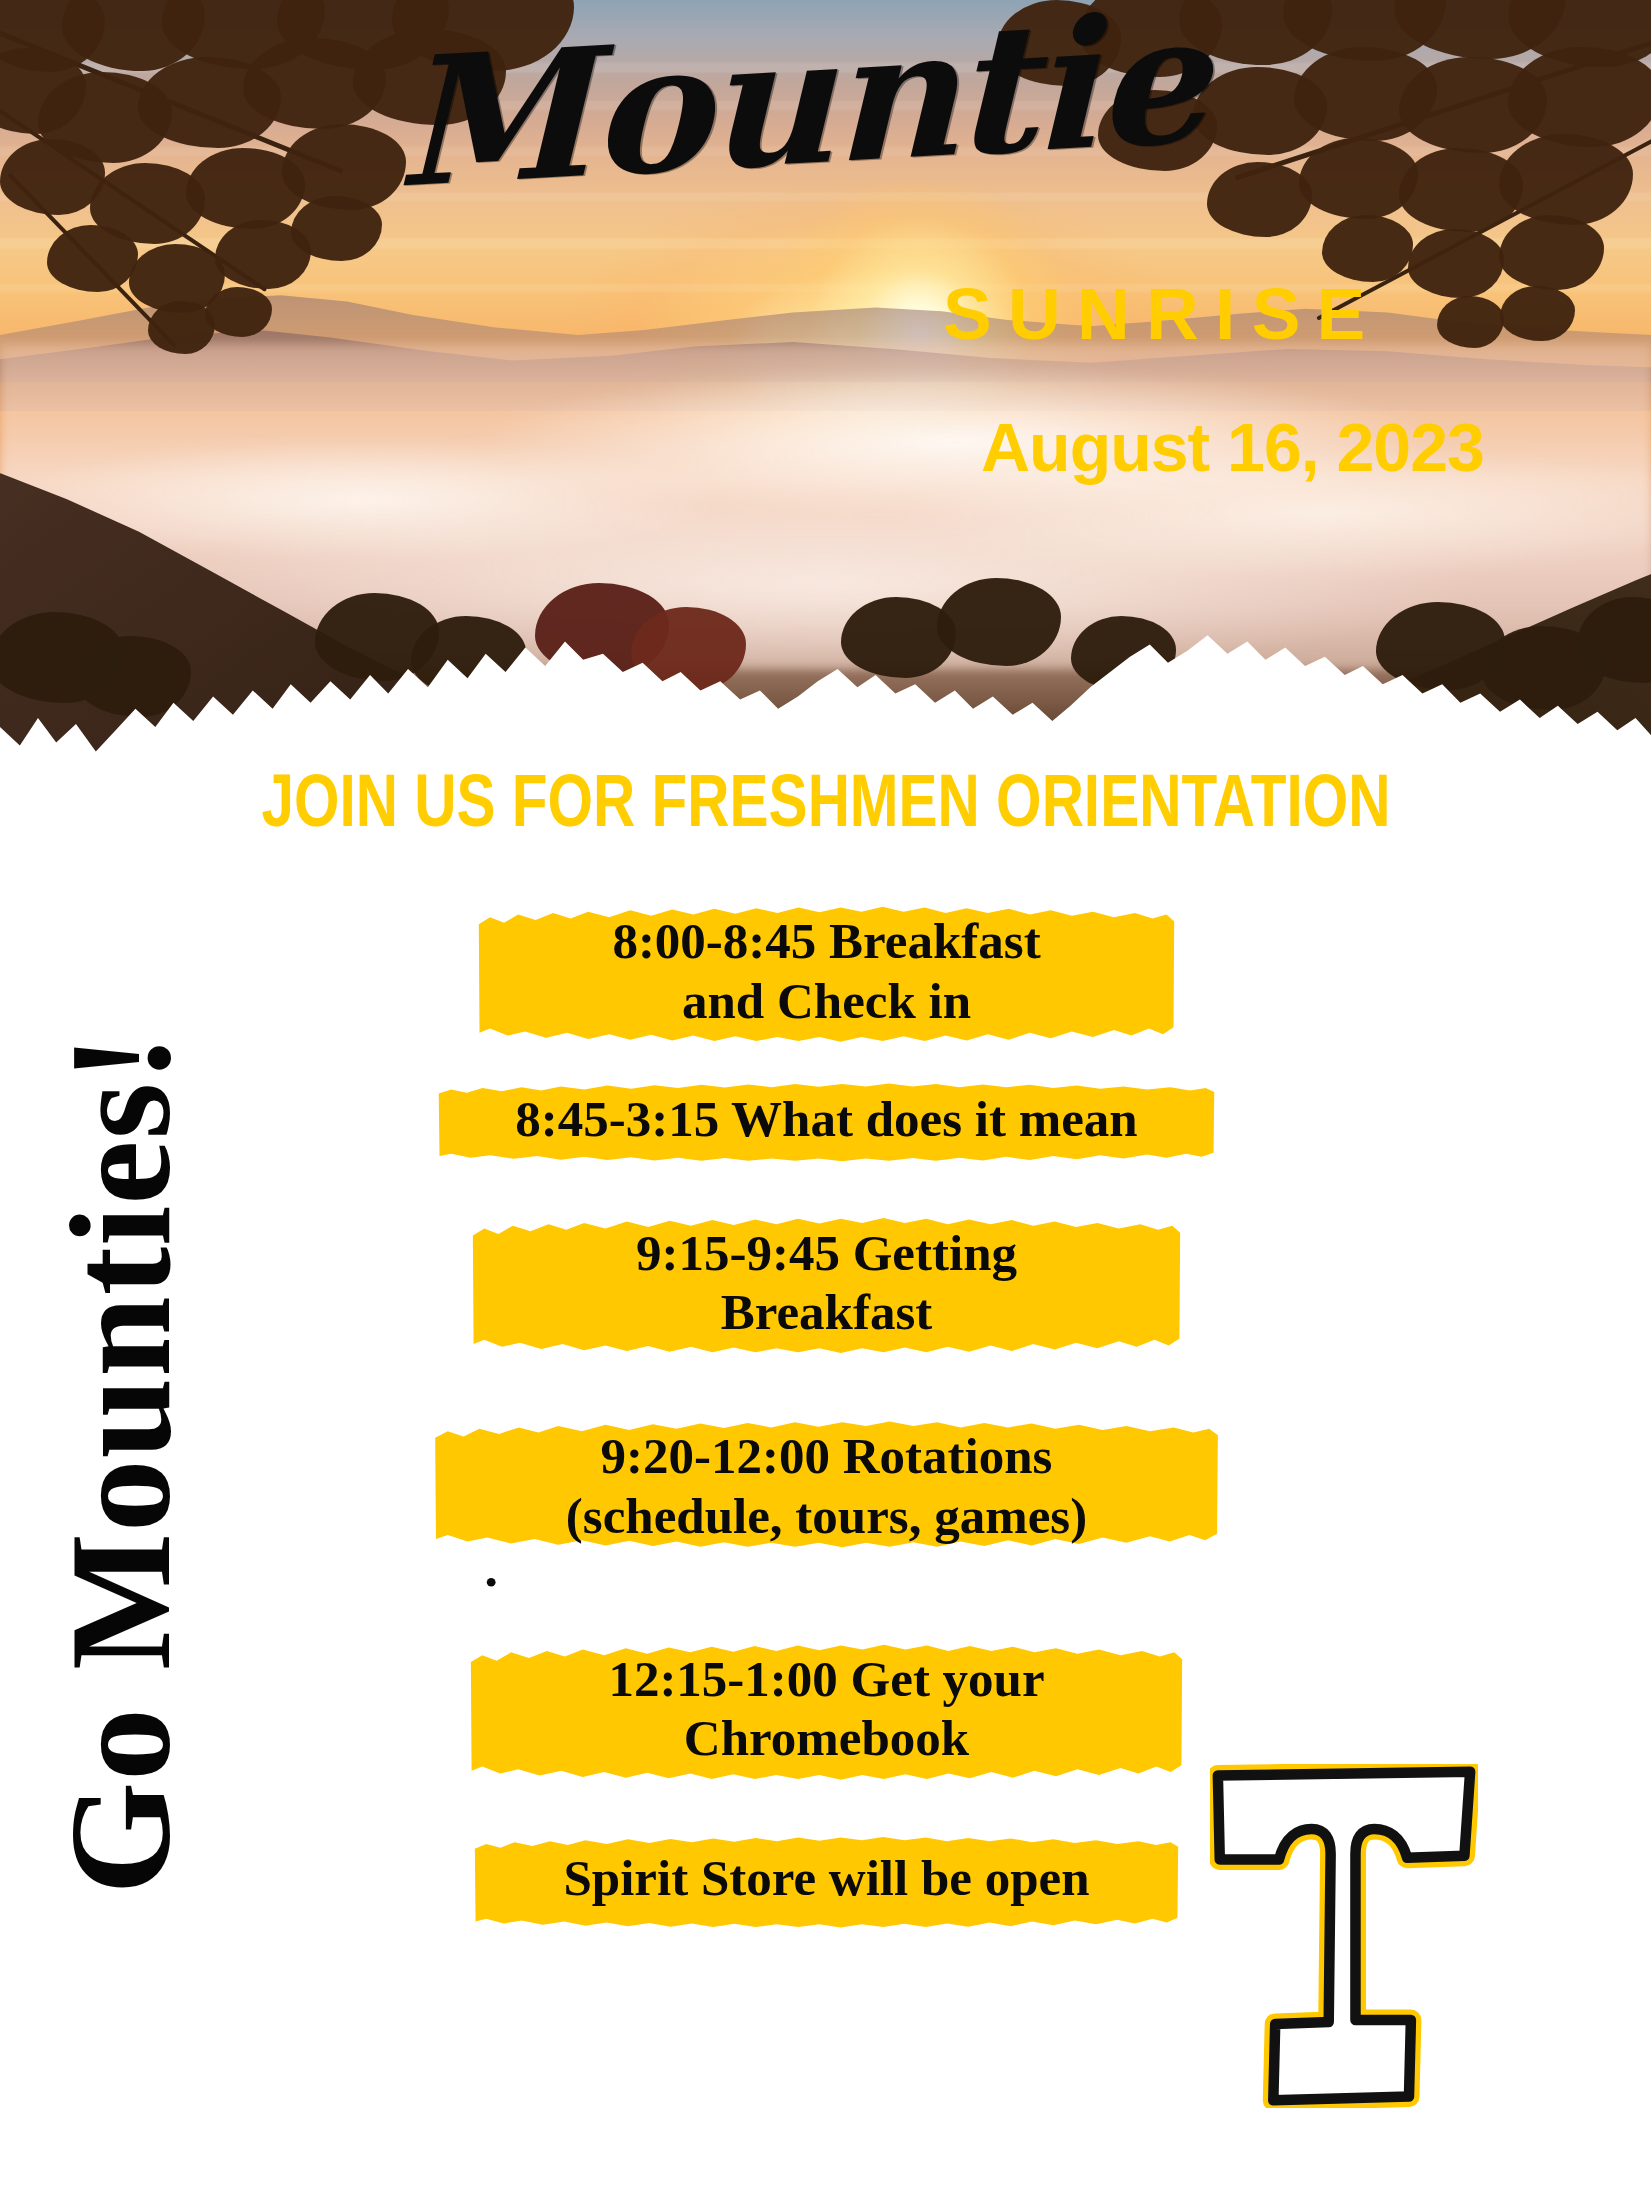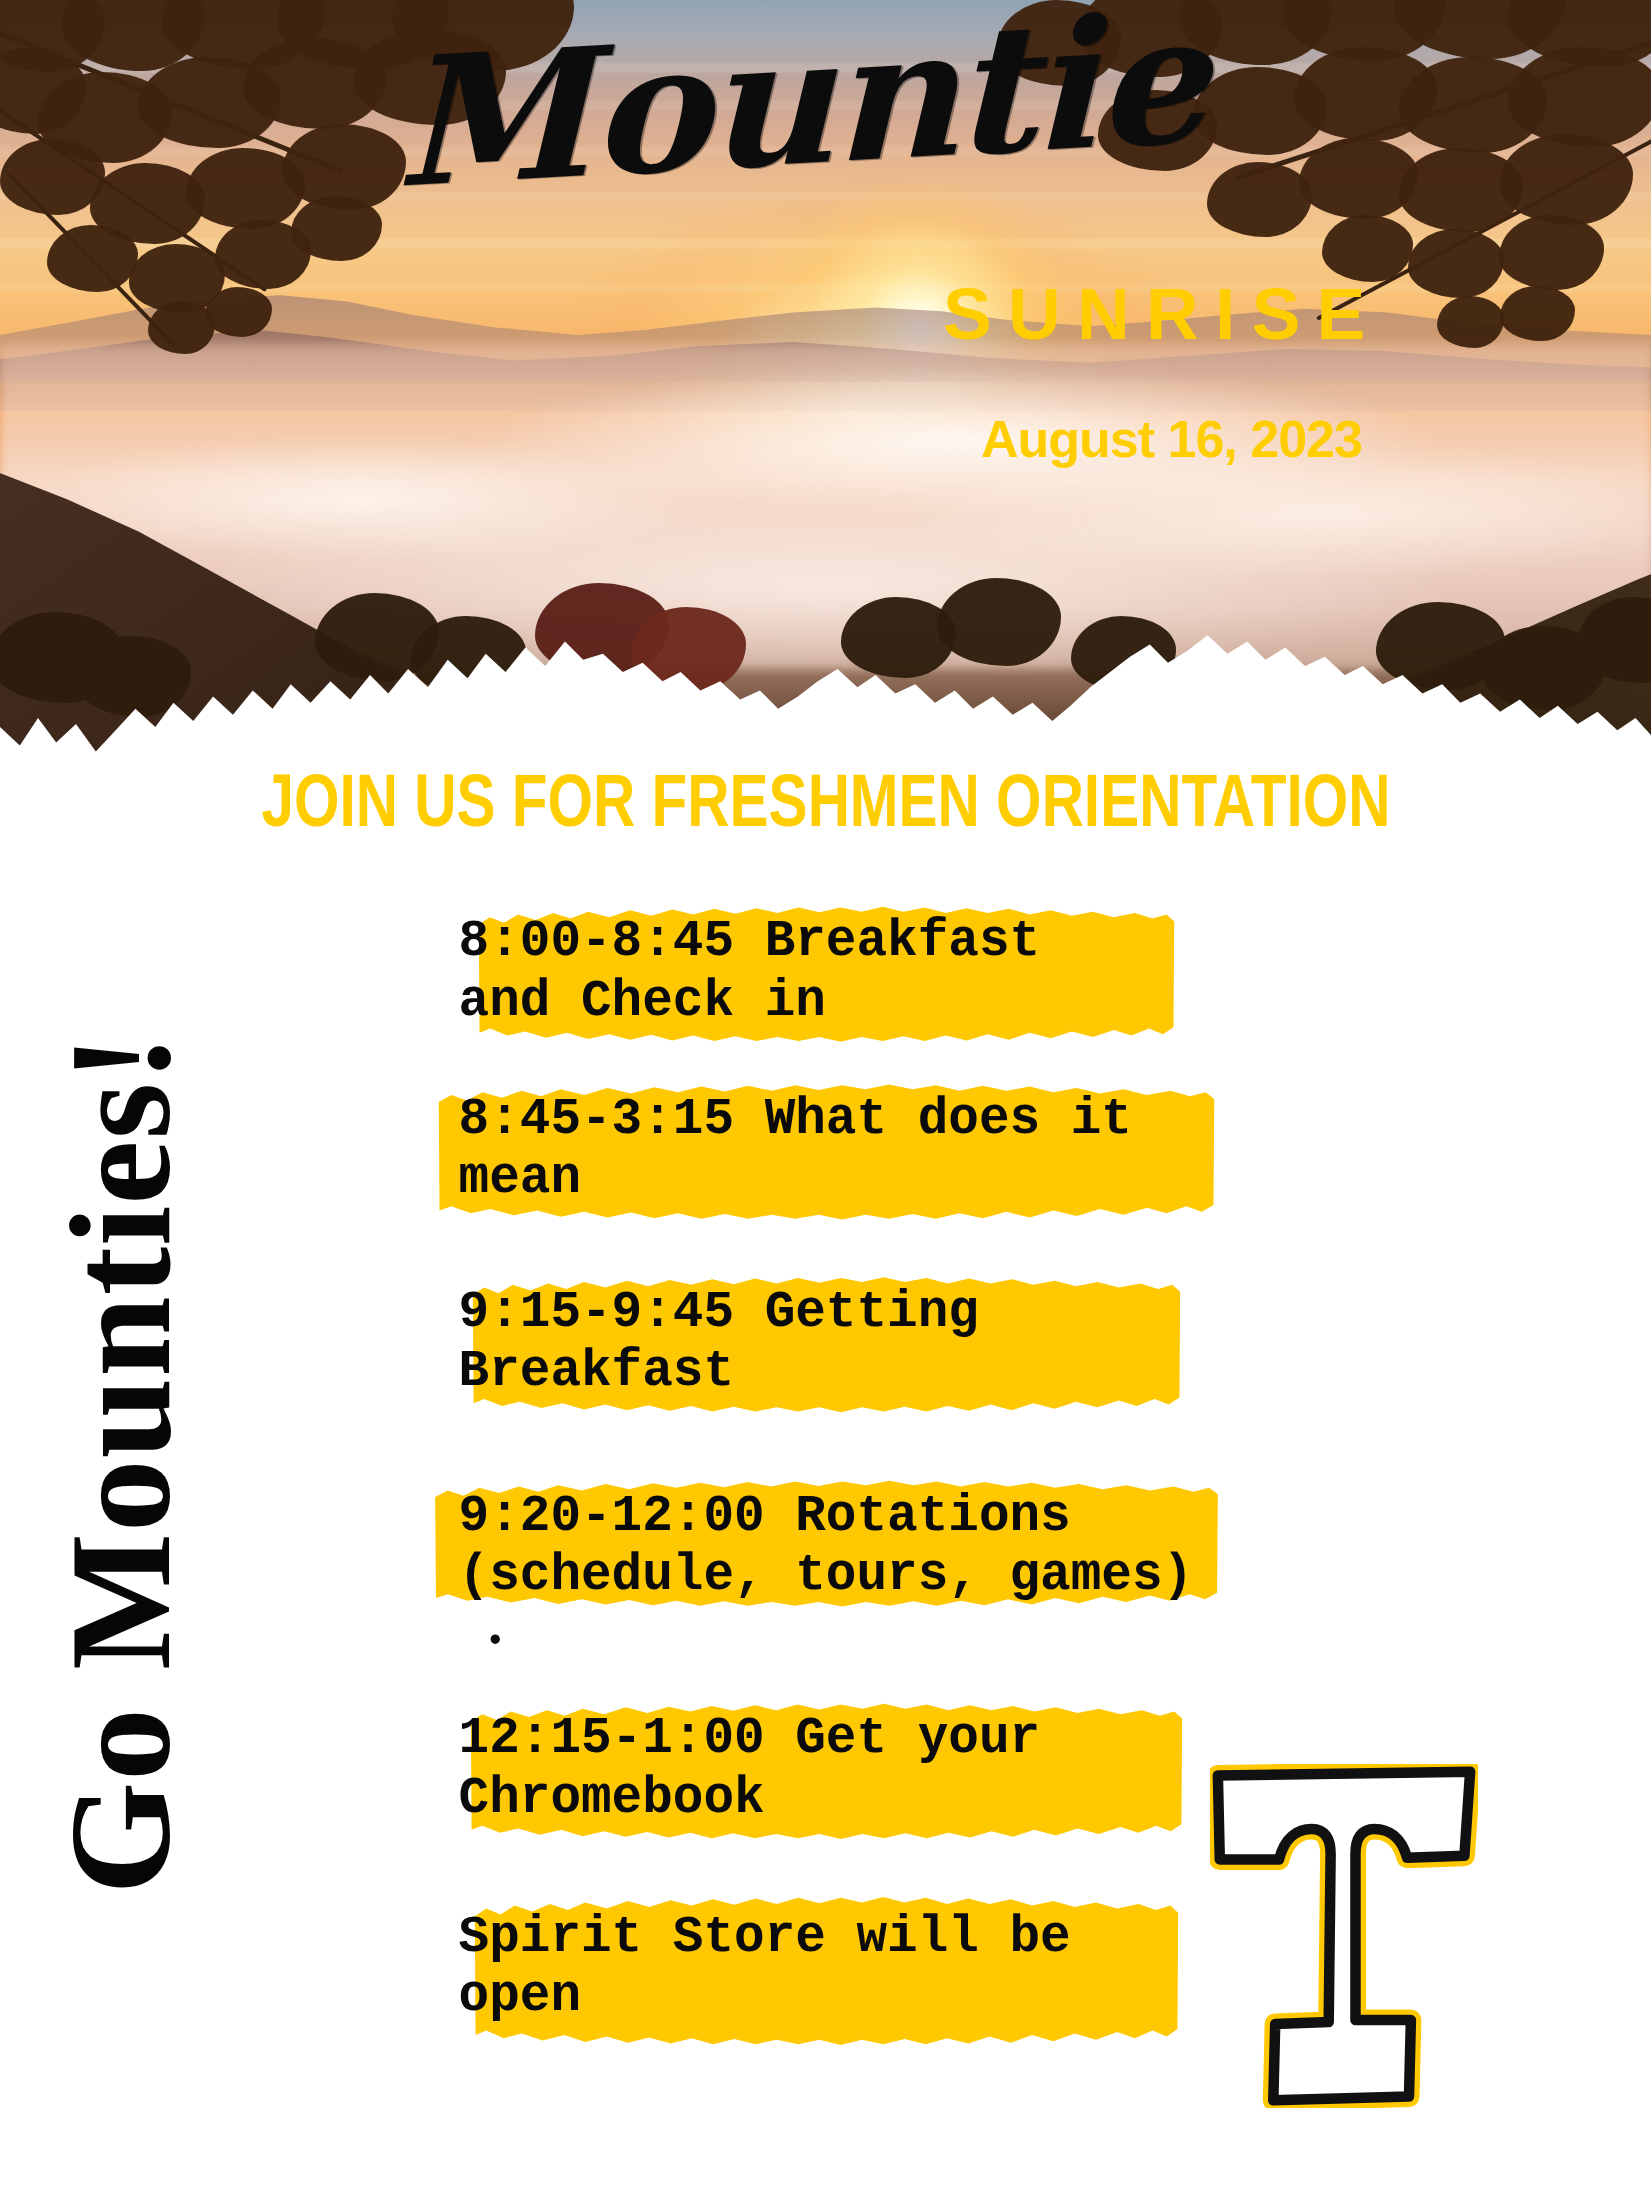--- a/index.html
+++ b/index.html
@@ -230,21 +230,21 @@
     color: #ffcd00;
     white-space: nowrap;
   }
 
   .hero-date {
     position: absolute;
     left: 981px;
     top: 413px;
     font-family: "Liberation Sans", sans-serif;
     font-weight: 700;
-    font-size: 52px;
+    font-size: 68px;
     line-height: 1;
     letter-spacing: -1px;
     color: #ffcd00;
     white-space: nowrap;
   }
 
   
   .headline {
     position: absolute;
     left: 0;
@@ -283,21 +283,22 @@
   
   .schedule {
     position: absolute;
     left: 449px;
     top: 899px;
     width: 755px;
   }
 
   .sched-item {
     position: relative;
-    font-family: Liberation Mono, monospace;
+    text-align: center;
+    font-family: Liberation Serif, serif;
     font-weight: 700;
     font-size: 51px;
     line-height: 1.16;
     color: #0a0a0a;
     padding: 13.4px 9.6px 17px;
     margin-bottom: 34px;
   }
 
   
   .hl {

